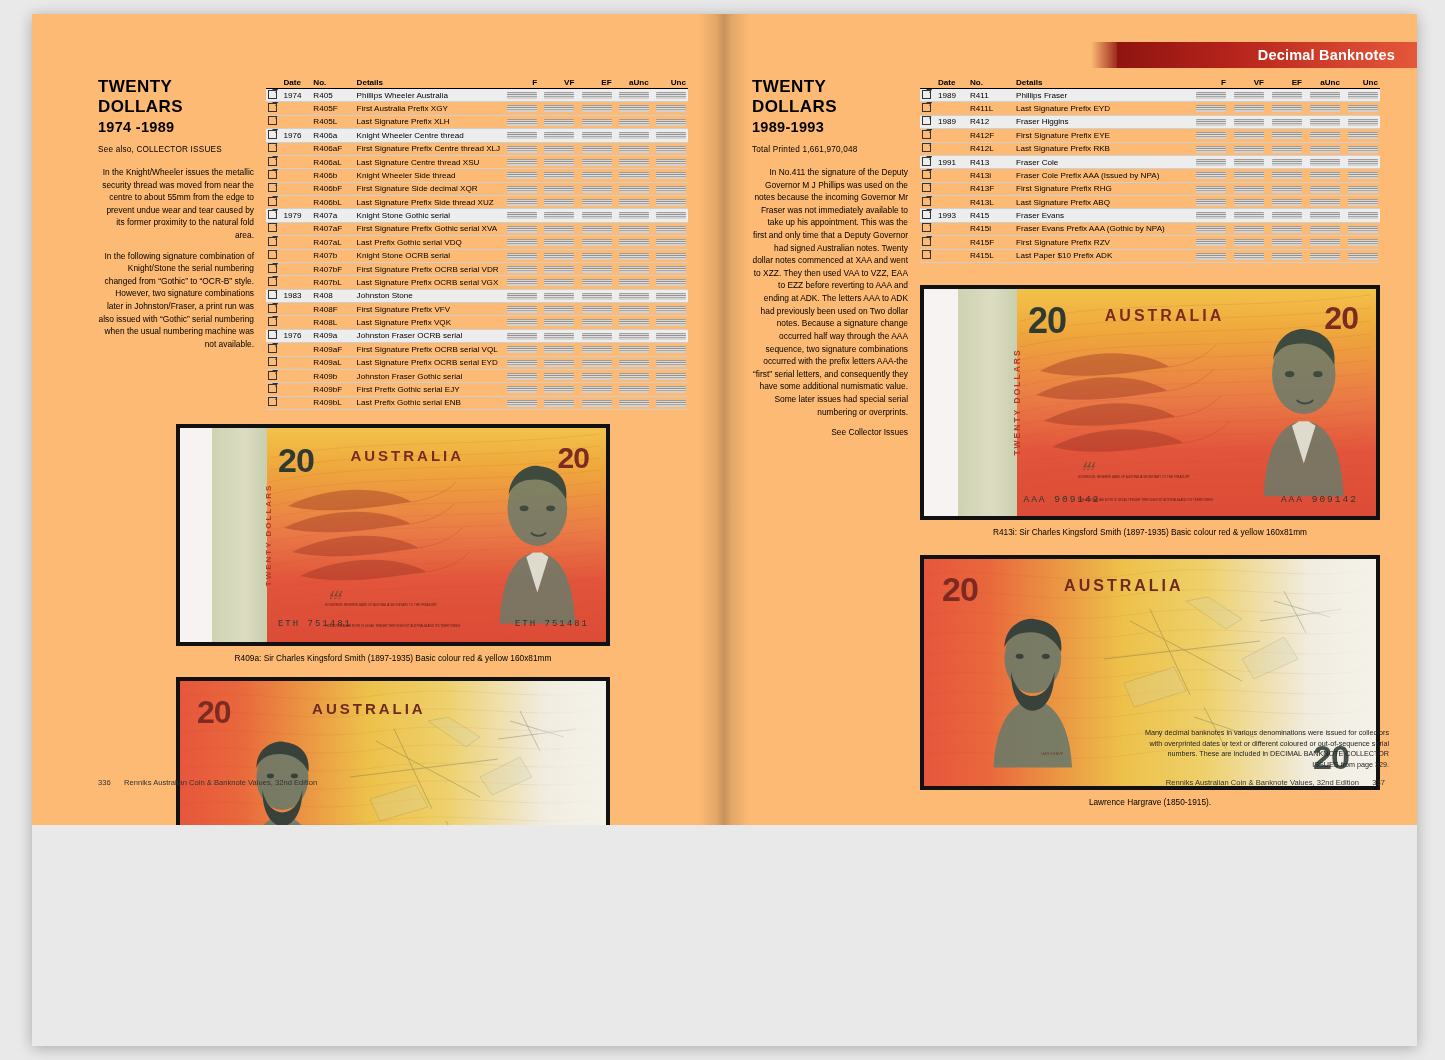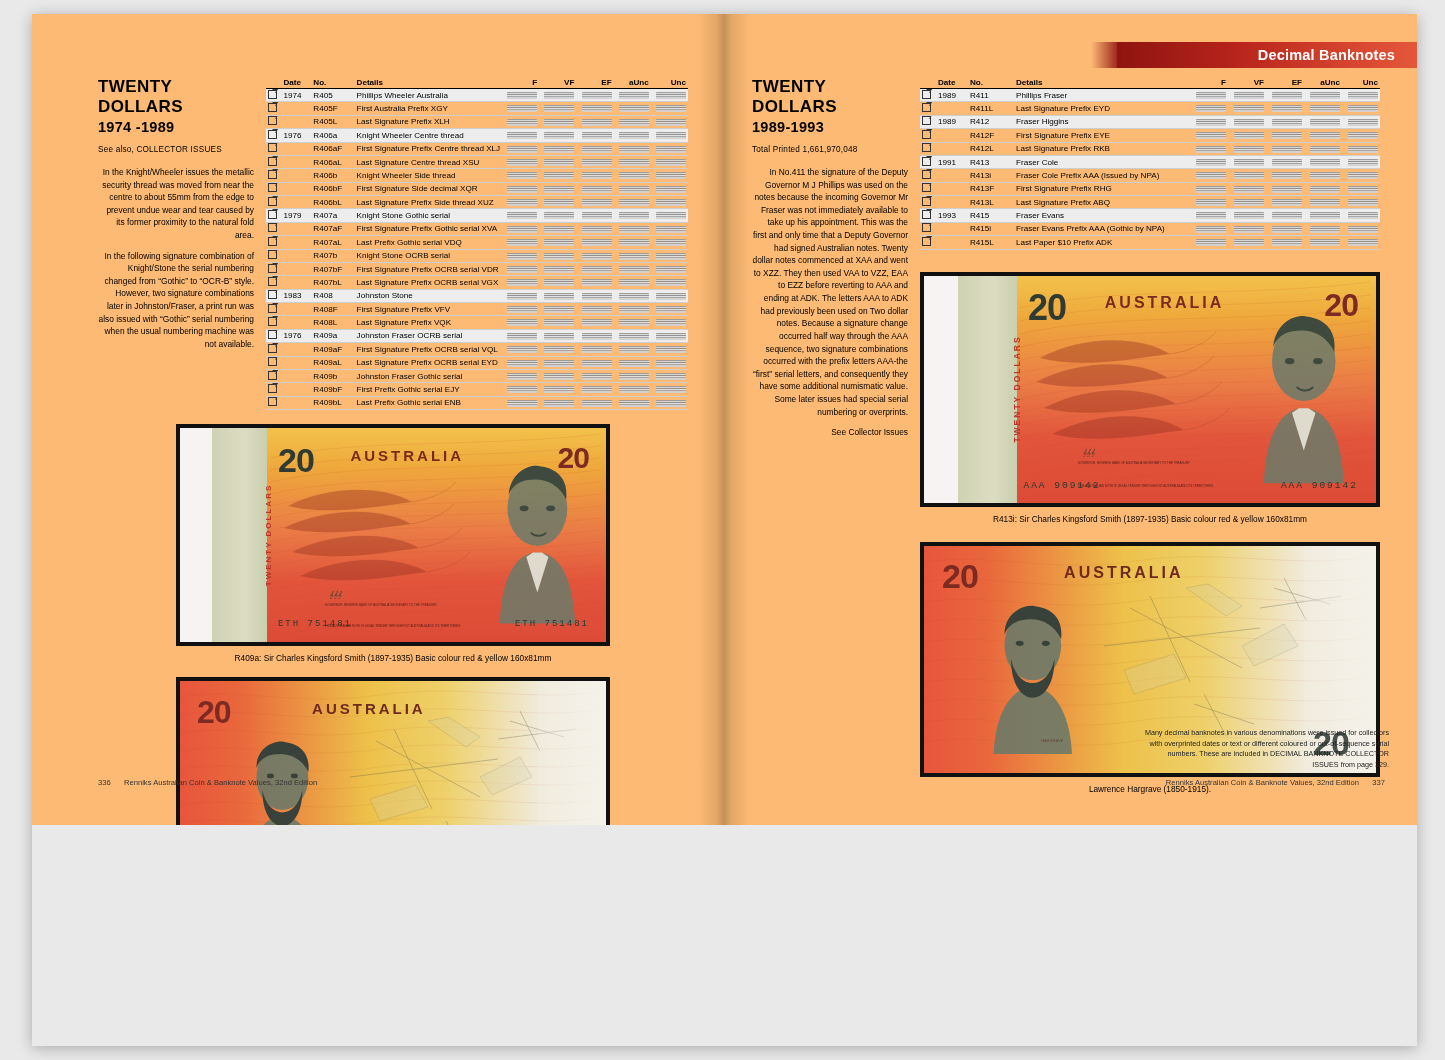--- a/index.html
+++ b/index.html
@@ -673,20 +673,31 @@
                     <td class="det">Fraser Evans Prefix AAA (Gothic by NPA)</td>
                     <td class="pr"><span class="blur"></span></td>
                     <td class="pr"><span class="blur"></span></td>
                     <td class="pr"><span class="blur"></span></td>
                     <td class="pr"><span class="blur"></span></td>
                     <td class="pr"><span class="blur"></span></td>
                   </tr>
                   <tr>
                     <td class="cb"><span class="chk"></span></td>
                     <td class="date"></td>
+                    <td class="no">R415F</td>
+                    <td class="det">First Signature Prefix RZV</td>
+                    <td class="pr"><span class="blur"></span></td>
+                    <td class="pr"><span class="blur"></span></td>
+                    <td class="pr"><span class="blur"></span></td>
+                    <td class="pr"><span class="blur"></span></td>
+                    <td class="pr"><span class="blur"></span></td>
+                  </tr>
+                  <tr>
+                    <td class="cb"><span class="chk"></span></td>
+                    <td class="date"></td>
                     <td class="no">R415L</td>
                     <td class="det">Last Paper $10 Prefix ADK</td>
                     <td class="pr"><span class="blur"></span></td>
                     <td class="pr"><span class="blur"></span></td>
                     <td class="pr"><span class="blur"></span></td>
                     <td class="pr"><span class="blur"></span></td>
                     <td class="pr"><span class="blur"></span></td>
                   </tr>
                 </tbody>
             </table>

